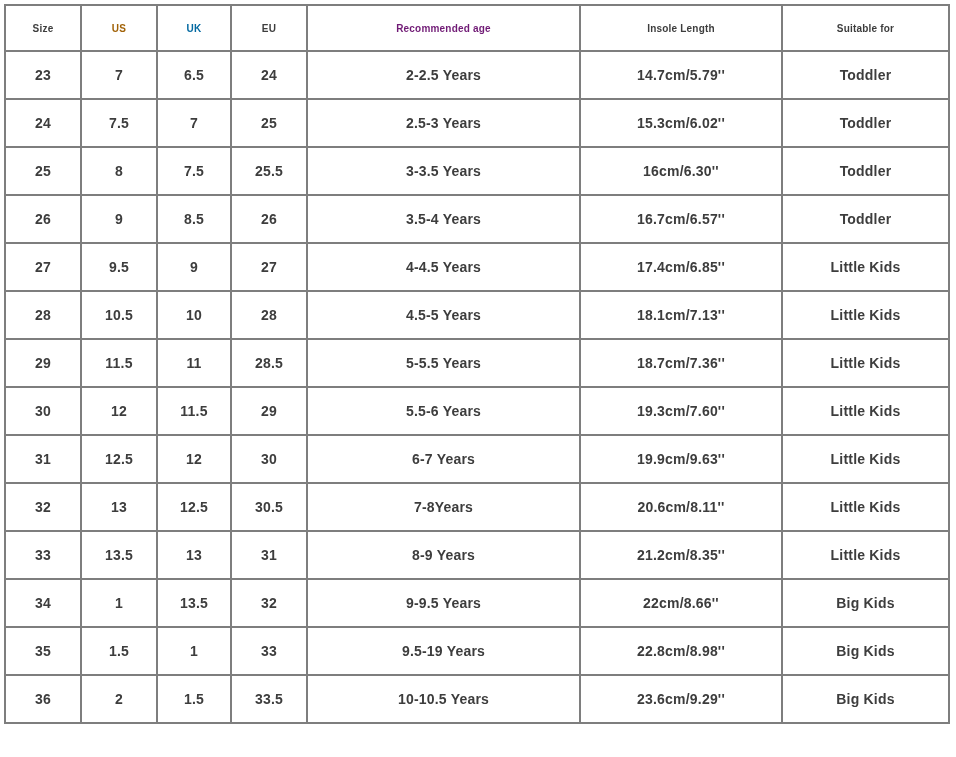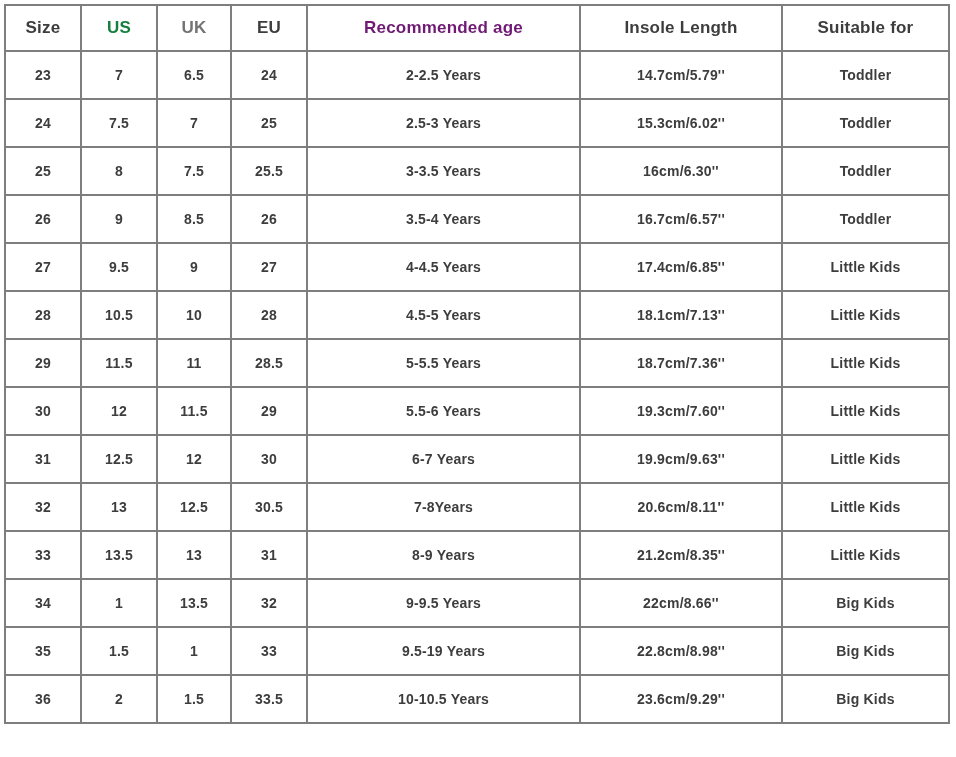--- a/index.html
+++ b/index.html
@@ -31,21 +31,21 @@
     font-weight: 700;
     color: #3d3d3d;
     font-size: 14px;
     letter-spacing: 0.2px;
     padding: 0;
     overflow: hidden;
     white-space: nowrap;
   }
   table.size-chart thead th {
     height: 44px;
-    font-size: 17px;
+    font-size: 10px;
   }
   table.size-chart tbody td {
     height: 46px;
   }
 </style>
 </head>
 <body>
 
 <div class="page">
   <table class="size-chart">
@@ -54,22 +54,22 @@
         <col style="width: 76px;">
         <col style="width: 74px;">
         <col style="width: 76px;">
         <col style="width: 273px;">
         <col style="width: 202px;">
         <col style="width: 167px;">
       </colgroup>
     <thead>
       <tr>
           <th style="border-color: rgb(126, 126, 126); color: rgb(61, 61, 61);">Size</th>
-          <th style="border-color: rgb(126, 126, 126); color: #15803d; margin-left: 16px;">US</th>
-          <th style="border-color: rgb(126, 126, 126); color: #737373;">UK</th>
+          <th style="border-color: rgb(126, 126, 126); color: #a16207; margin-left: 16px;">US</th>
+          <th style="border-color: rgb(126, 126, 126); color: #0369a1;">UK</th>
           <th style="border-color: rgb(126, 126, 126); color: rgb(61, 61, 61);">EU</th>
           <th style="border-color: rgb(126, 126, 126); color: #701a75;">Recommended age</th>
           <th style="border-color: rgb(126, 126, 126); color: rgb(61, 61, 61);">Insole Length</th>
           <th style="border-color: rgb(126, 126, 126); color: rgb(61, 61, 61);">Suitable for</th>
         </tr>
     </thead>
     <tbody>
         <tr>
           <td style="border-color: rgb(126, 126, 126); color: rgb(61, 61, 61);">23</td>
           <td style="border-color: rgb(126, 126, 126); color: rgb(61, 61, 61);">7</td>

